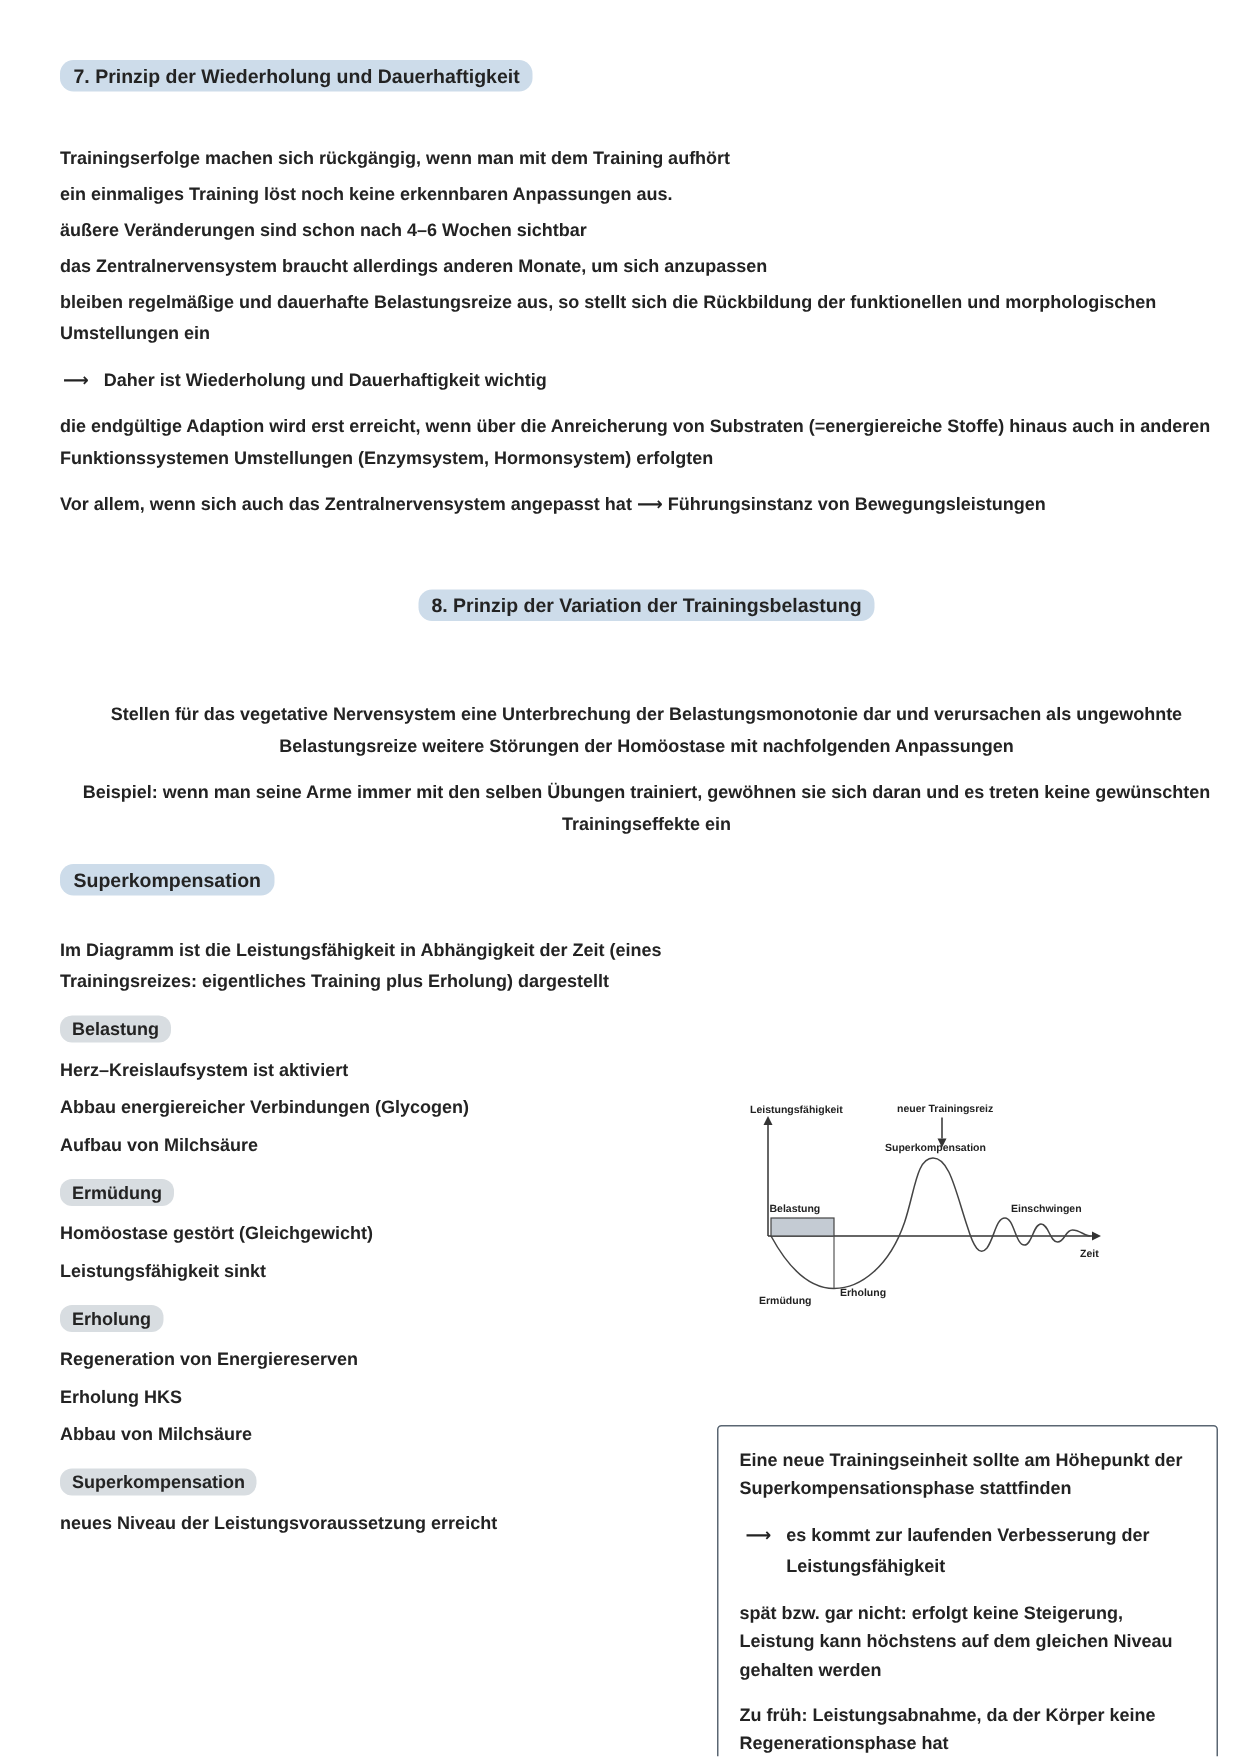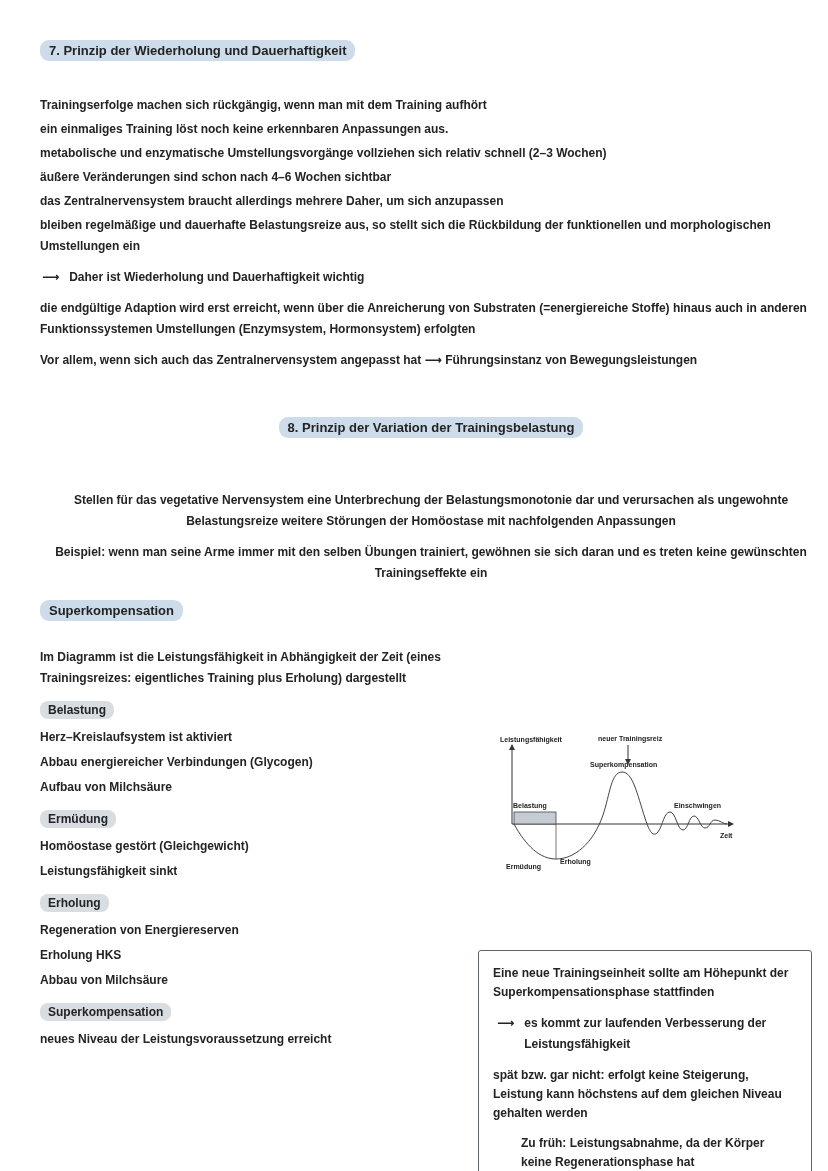--- a/index.html
+++ b/index.html
@@ -43,23 +43,22 @@
 <body>
 
 <div class="page">
   <div class="content">
 
     <div>
       <span class="sec-title hl-blue">7. Prinzip der Wiederholung und Dauerhaftigkeit</span>
       <div class="gap-lg"></div>
       <p class="line">Trainingserfolge machen sich rückgängig, wenn man mit dem Training aufhört</p>
       <p class="line">ein einmaliges Training löst noch keine erkennbaren Anpassungen aus.</p>
-      <p class="line">metabolische und enzymatische Umstellungsvorgänge vollziehen sich relativ schnell (2–3 Wochen)</p>
       <p class="line">äußere Veränderungen sind schon nach 4–6 Wochen sichtbar</p>
-      <p class="line">das Zentralnervensystem braucht allerdings mehrere Daher, um sich anzupassen</p>
+      <p class="line">das Zentralnervensystem braucht allerdings anderen Monate, um sich anzupassen</p>
       <p class="line">bleiben regelmäßige und dauerhafte Belastungsreize aus, so stellt sich die Rückbildung der funktionellen und morphologischen Umstellungen ein</p>
       <div class="arrow-row">
         <span class="arrow-glyph">⟶</span>
         <span>Daher ist Wiederholung und Dauerhaftigkeit wichtig</span>
       </div>
       <p class="para">die endgültige Adaption wird erst erreicht, wenn über die Anreicherung von Substraten (=energiereiche Stoffe) hinaus auch in anderen Funktionssystemen Umstellungen (Enzymsystem, Hormonsystem) erfolgten</p>
       <p class="para">
         <span>Vor allem, wenn sich auch das Zentralnervensystem angepasst hat</span>
         <span class="arrow-glyph">⟶</span>
         <span>Führungsinstanz von Bewegungsleistungen</span>
@@ -148,15 +147,15 @@
     </svg>
   </div>
 
   <div class="infobox">
     <p class="ib-para">Eine neue Trainingseinheit sollte am Höhepunkt der Superkompensationsphase stattfinden</p>
     <div class="arrow-row">
       <span class="arrow-glyph">⟶</span>
       <span>es kommt zur laufenden Verbesserung der Leistungsfähigkeit</span>
     </div>
     <p class="ib-para">spät bzw. gar nicht: erfolgt keine Steigerung, Leistung kann höchstens auf dem gleichen Niveau gehalten werden</p>
-    <p class="ib-para" style="margin-bottom:0;margin-left:28px;">Zu früh: Leistungsabnahme, da der Körper keine Regenerationsphase hat</p>
+    <p class="ib-para" style="margin-bottom:0;">Zu früh: Leistungsabnahme, da der Körper keine Regenerationsphase hat</p>
   </div>
 </div>
 
 </body></html>

